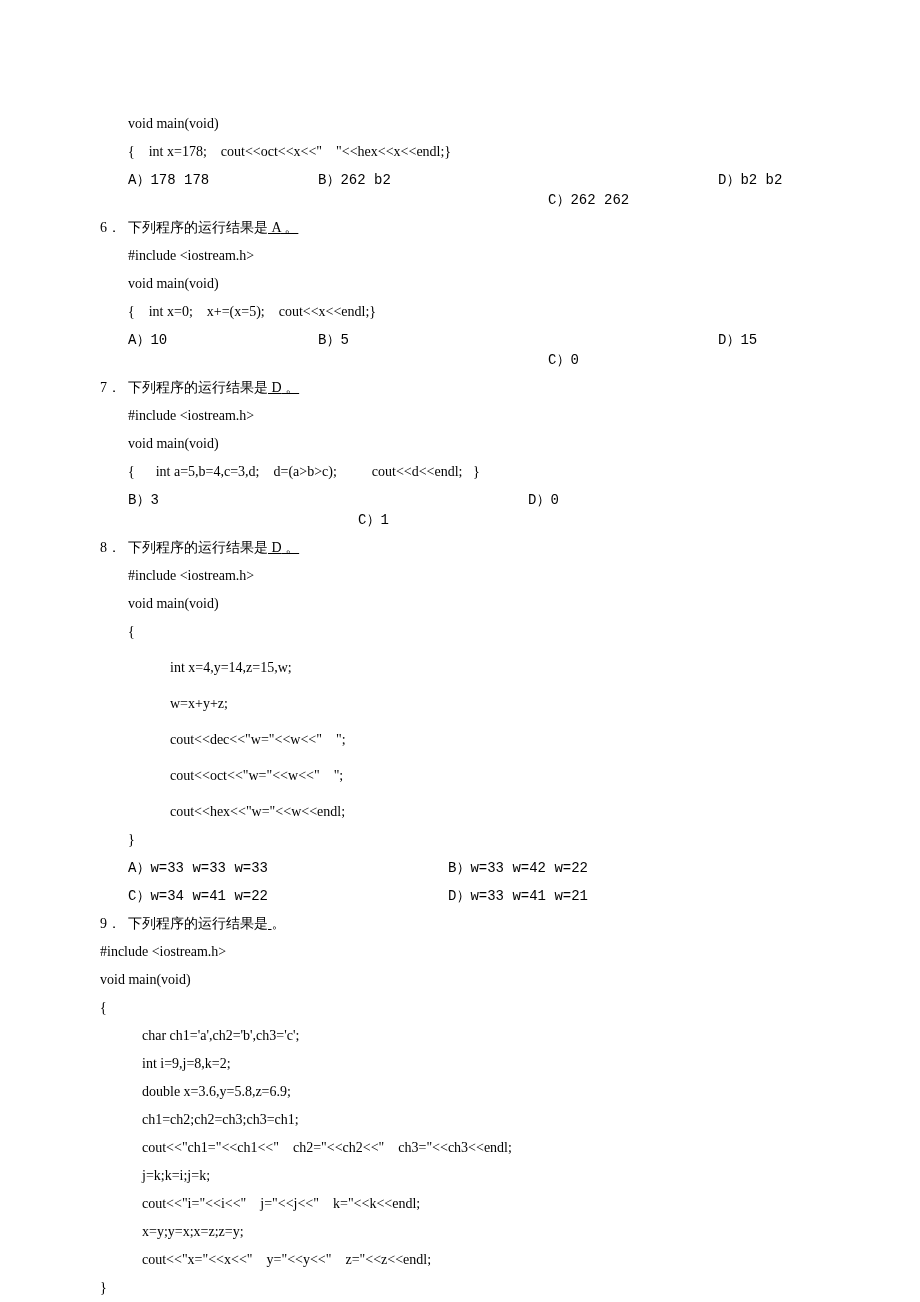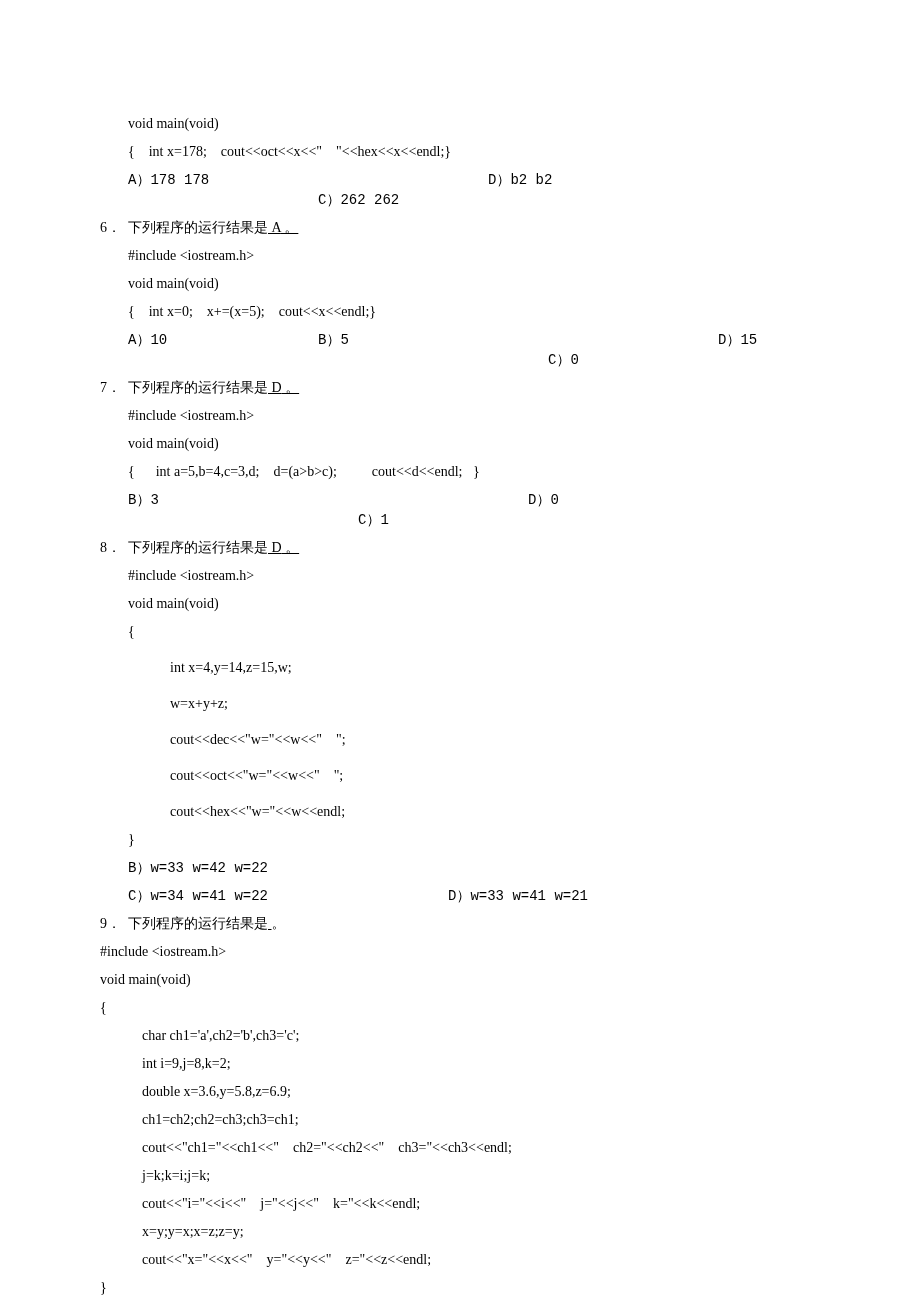--- a/index.html
+++ b/index.html
@@ -29,20 +29,21 @@
   .optB2a { }
   .answerblock { padding-left: 120px; font-size: 16px; font-weight: normal; line-height:1.6; margin-top:6px;}
 </style>
 </head>
 <body>
 
 <div class="line indent1">void main(void)</div>
 <div class="line indent1">{    int x=178;    cout&lt;&lt;oct&lt;&lt;x&lt;&lt;"    "&lt;&lt;hex&lt;&lt;x&lt;&lt;endl;}</div>
 <div class="options indent1">
   <span class="optA">A）178    178</span>
+  <span class="optB">B）262    b2</span>
   <span class="optC">C）262    262</span>
   <span class="optD">D）b2    b2</span>
 </div>
 
 <div class="qline">
   <span class="qnum">6．</span>
   <span><span>下列程序的运行结果是</span><span class="underline">    A</span><span class="underline">           。</span></span>
 </div>
 <div class="line indent1">#include &lt;iostream.h&gt;</div>
 <div class="line indent1">void main(void)</div>
@@ -74,20 +75,21 @@
 <div class="line indent1">#include &lt;iostream.h&gt;</div>
 <div class="line indent1">void main(void)</div>
 <div class="line indent1">{</div>
 <div class="line indent2">int x=4,y=14,z=15,w;</div>
 <div class="line indent2">w=x+y+z;</div>
 <div class="line indent2">cout&lt;&lt;dec&lt;&lt;"w="&lt;&lt;w&lt;&lt;"    ";</div>
 <div class="line indent2">cout&lt;&lt;oct&lt;&lt;"w="&lt;&lt;w&lt;&lt;"    ";</div>
 <div class="line indent2">cout&lt;&lt;hex&lt;&lt;"w="&lt;&lt;w&lt;&lt;endl;</div>
 <div class="line indent1">}</div>
 <div class="options indent1">
+  <span class="optA2">A）w=33    w=33    w=33</span>
   <span class="optB2a">B）w=33    w=42    w=22</span>
 </div>
 <div class="options indent1">
   <span class="optA2">C）w=34    w=41    w=22</span>
   <span class="optB2a">D）w=33    w=41    w=21</span>
 </div>
 
 <div class="qline">
   <span class="qnum">9．</span>
   <span><span>下列程序的运行结果是</span><span class="underline">                          </span><span>。</span></span>

